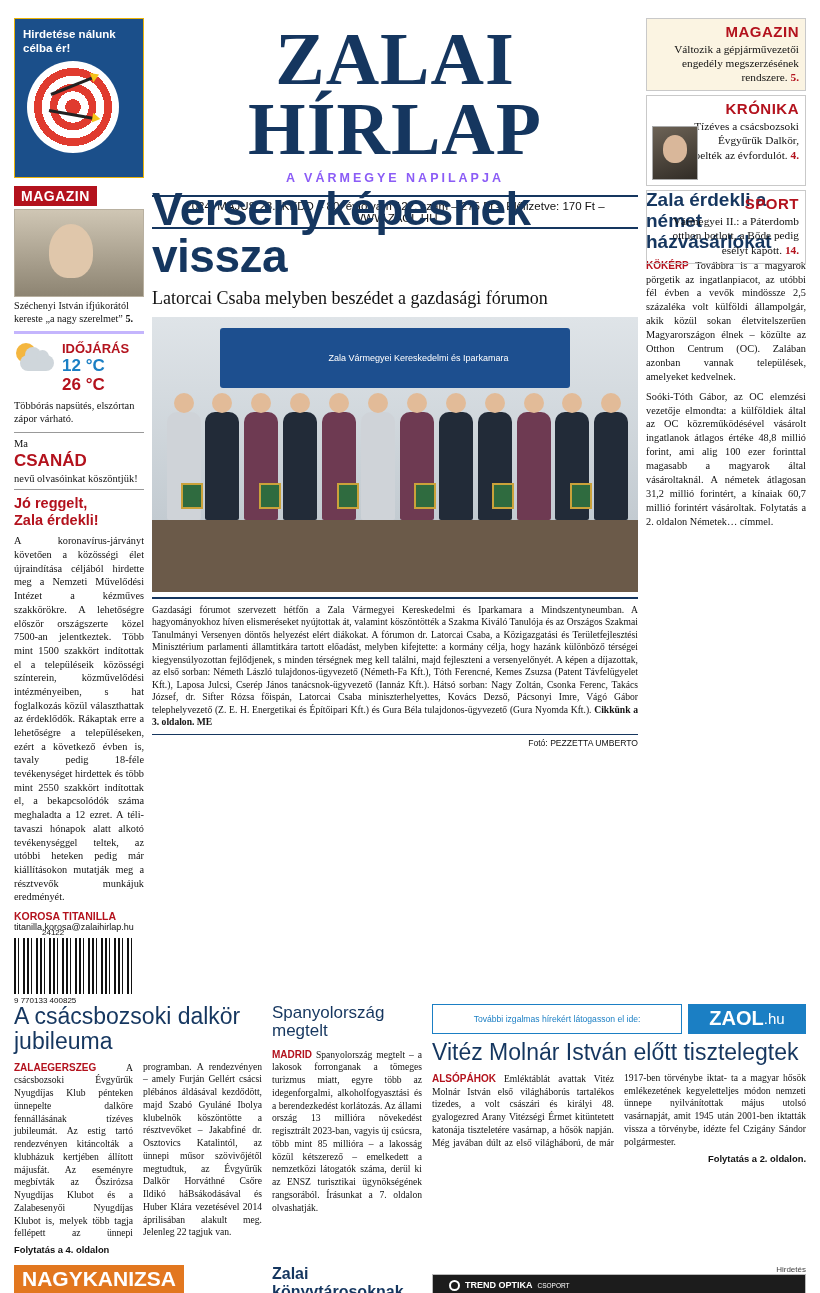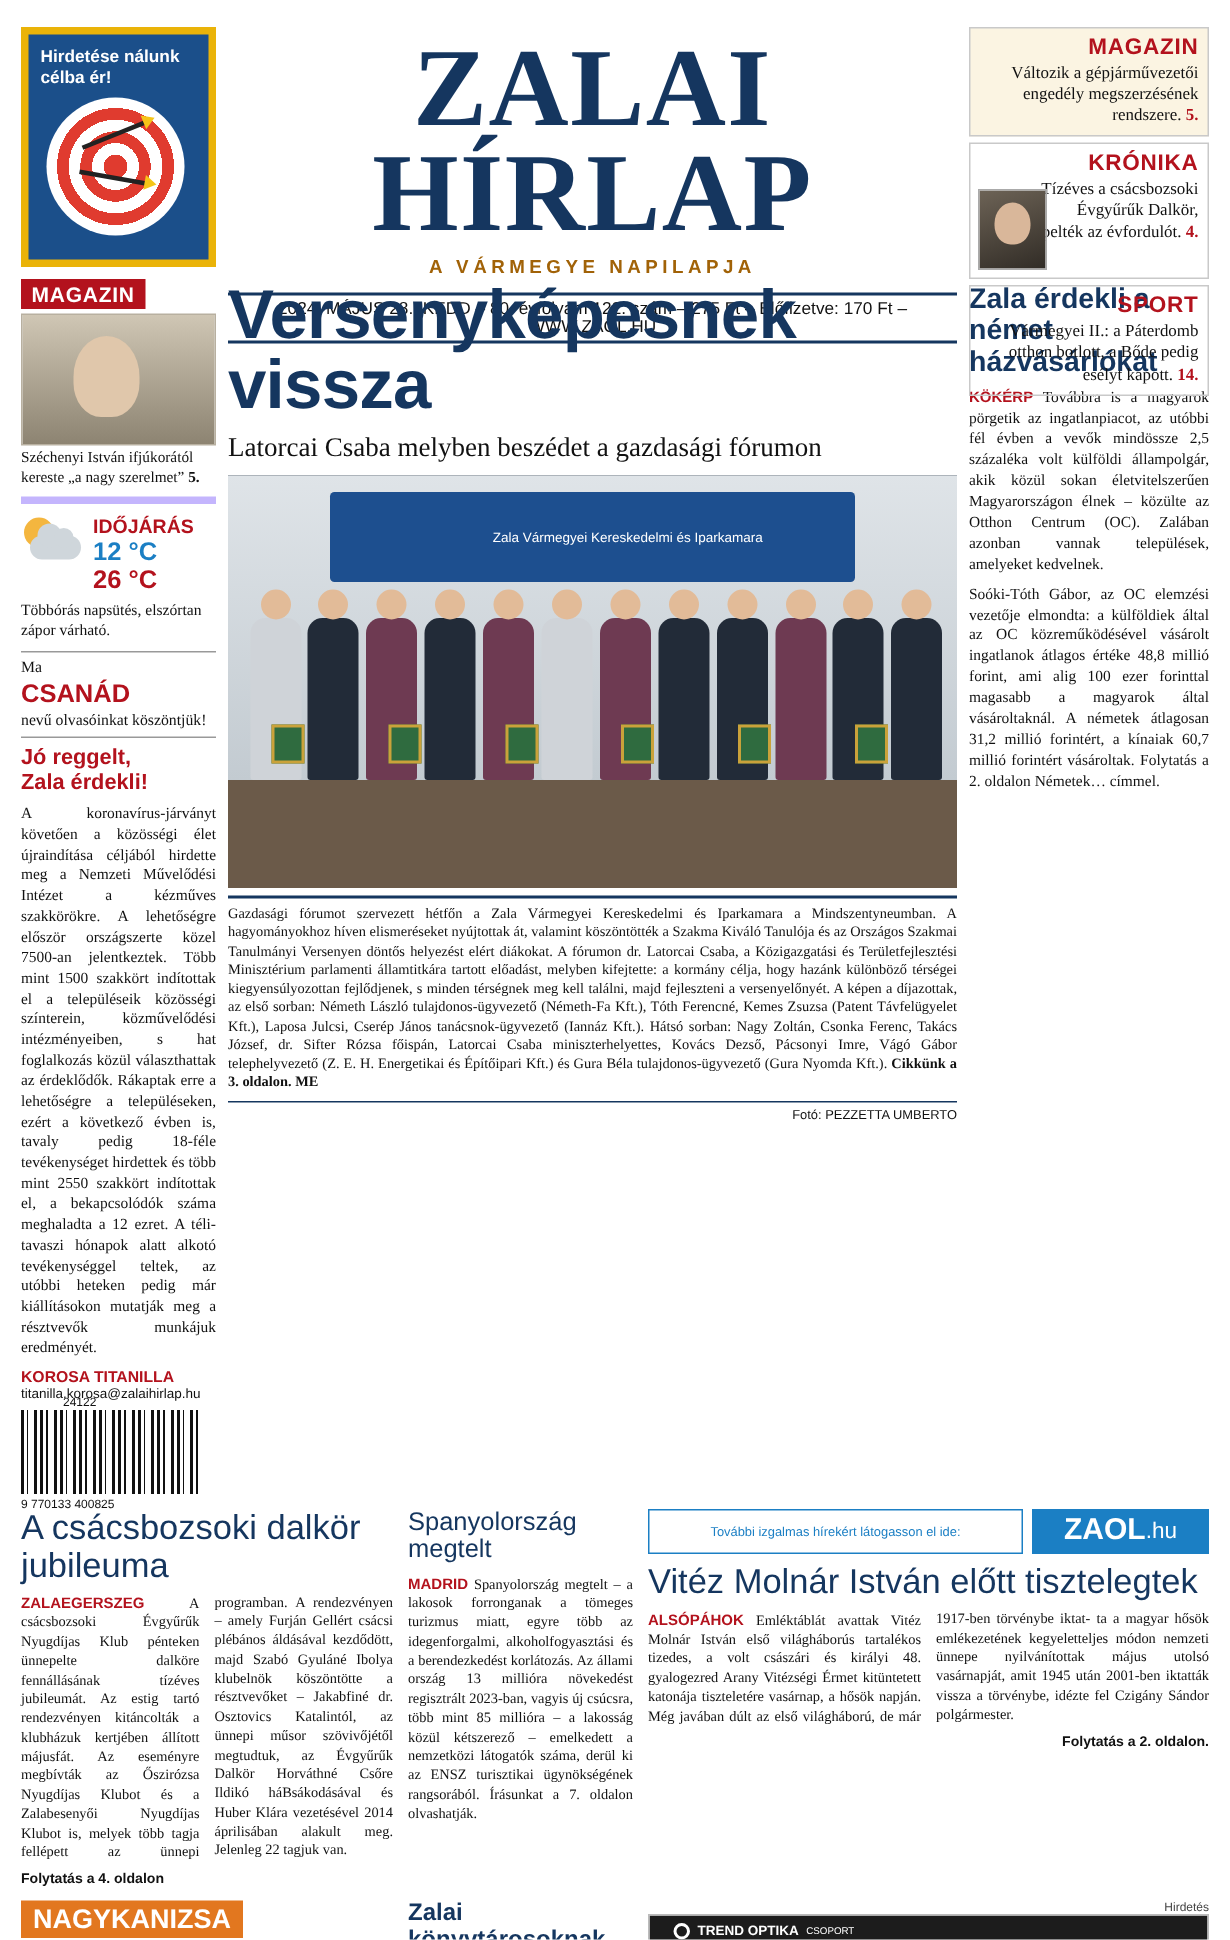--- a/index.html
+++ b/index.html
@@ -11,21 +11,21 @@
     color: #111;
     position: relative;
     overflow: hidden;
   }
   .page { width:820px; height:1293px; position:relative; padding: 18px 14px 10px 14px; }
 
   
   .masthead { display:flex; gap:8px; align-items:stretch; height:160px; }
   .ad-box {
     width:130px; background:#1b4f8a; color:#fff; position:relative; overflow:hidden;
-    border:5px solid #eab308;
+    border:1px solid #eab308;
   }
   .ad-box .adtxt {
     font-family:"Liberation Sans", sans-serif; font-weight:bold; font-size:11.5px;
     line-height:1.25; padding:8px 6px 0 8px; color:#fff;
   }
   .target {
     position:absolute; left:12px; top:42px; width:92px; height:92px; border-radius:50%;
     background:
       radial-gradient(circle at 50% 50%, #e03b2f 0 12%, #ffffff 12% 24%, #e03b2f 24% 36%, #ffffff 36% 48%, #e03b2f 48% 60%, #ffffff 60% 72%, #1b4f8a 72% 100%);
   }
@@ -35,21 +35,21 @@
   .d2 { left:34px; top:90px; transform: rotate(10deg); }
 
   .title-block { flex:1; text-align:center; padding-top:6px; }
   .ZH {
     font-family:"Liberation Serif", serif; font-weight:bold; font-size:74px; line-height:0.95;
     letter-spacing:1px; color:#15365f;
   }
   .ZH .hir { color:#15365f; }
   .subtitle {
     font-family:"Liberation Sans", sans-serif; font-weight:bold; letter-spacing:3px;
-    font-size:12.5px; color:#a16207; margin-top:6px;
+    font-size:12.5px; color:#8b5cf6; margin-top:6px;
   }
   .issueline {
     border-top:2px solid #15365f; border-bottom:2px solid #15365f; margin-top:10px;
     font-size:11.5px; font-family:"Liberation Sans", sans-serif; padding:3px 0; color:#111;
   }
 
   
   .right-col { width:160px; display:flex; flex-direction:column; gap:4px; }
   .teaser { border:1px solid #c9c9c9; padding:4px 6px 6px 6px; text-align:right; position:relative; }
   .teaser.magazin { background:#fbf4e2; }
@@ -71,21 +71,21 @@
   .col-mid { flex:1; }
   .col-right { width:160px; }
 
   
   .mag-label {
     background:#b3121d; color:#fff; font-family:"Liberation Sans", sans-serif; font-weight:bold;
     font-size:14px; padding:2px 7px; display:inline-block; letter-spacing:0.5px;
   }
   .mag-img { width:100%; height:88px; background:linear-gradient(#cfc6b4,#8d8472); border:1px solid #b8b0a0; margin-top:3px; position:relative;}
   .mag-img:after{content:''; position:absolute; left:34px; top:14px; width:44px;height:54px;border-radius:50% 50% 42% 42%; background:#e0c7ab;}
-  .mag-cap { font-size:10.2px; line-height:1.25; margin-top:3px; border-bottom:5px solid #c4b5fd; padding-bottom:5px;}
+  .mag-cap { font-size:10.2px; line-height:1.25; margin-top:3px; border-bottom:3px solid #c4b5fd; padding-bottom:5px;}
   .mag-cap .pg{ font-weight:bold; }
 
   .weather { display:flex; gap:6px; align-items:flex-start; padding-top:7px;}
   .wicon { width:42px; height:40px; position:relative; flex:none; }
   .wsun { position:absolute; left:2px; top:2px; width:20px; height:20px; border-radius:50%; background:#f4b63f; }
   .wcloud { position:absolute; left:6px; top:14px; width:34px; height:16px; background:#cfd6db; border-radius:10px; }
   .wcloud:before{content:'';position:absolute;left:5px;top:-8px;width:16px;height:16px;border-radius:50%;background:#cfd6db;}
   .wcloud:after{content:'';position:absolute;left:16px;top:-5px;width:13px;height:13px;border-radius:50%;background:#cfd6db;}
   .wlabel { font-family:"Liberation Sans", sans-serif; font-weight:bold; color:#b3121d; font-size:13px; }
   .wtemp { font-family:"Liberation Sans", sans-serif; font-weight:bold; color:#1b7fc4; font-size:17px; line-height:1.15;}
@@ -141,21 +141,21 @@
   .cont { font-family:"Liberation Sans", sans-serif; font-weight:bold; font-size:9.4px; margin-top:4px; }
   .zaol-bar { display:flex; align-items:stretch; gap:6px; height:30px; margin-bottom:6px;}
   .zaol-left { flex:1; border:1px solid #1b7fc4; color:#1b7fc4; font-family:"Liberation Sans",sans-serif;
       font-size:8.6px; display:flex; align-items:center; justify-content:center; text-align:center; line-height:1.2; padding:0 4px;}
   .zaol-right { width:118px; background:#1b7fc4; color:#fff; font-family:"Liberation Sans",sans-serif; font-weight:bold;
       font-size:20px; display:flex; align-items:center; justify-content:center; }
   .zaol-right .dot { font-weight:normal; font-size:15px; }
 
   
   .bottom { display:flex; gap:10px; margin-top:10px; }
-  .nk-label { background:#e2771f; color:#fff; font-family:"Liberation Sans",sans-serif; font-weight:bold; font-size:18px; padding:2px 8px; display:inline-block;}
+  .nk-label { background:#e2771f; color:#fff; font-family:"Liberation Sans",sans-serif; font-weight:bold; font-size:21px; padding:2px 8px; display:inline-block;}
   .nk-title { font-family:"Liberation Sans",sans-serif; font-weight:bold; color:#15365f; font-size:16px; display:inline-block; margin-left:8px;}
   .nk-img { width:100%; height:255px; margin-top:4px; background:linear-gradient(#96b27a,#5e7b4a); position:relative; overflow:hidden;}
   .nk-img .sky{ position:absolute; inset:0 0 55% 0; background:linear-gradient(#cfe0ee,#9dbcd6);}
   .hirdetes-lbl { font-size:8px; text-align:right; color:#444; font-family:"Liberation Sans",sans-serif; }
   .ad2 { width:100%; height:283px; border:1px solid #bbb; position:relative; overflow:hidden; background:#fff;}
   .ad2-top { background:#1c1c1c; color:#fff; height:20px; font-family:"Liberation Sans",sans-serif; font-size:9px; display:flex; align-items:center; gap:5px; padding:0 16px;}
 </style>
 </head>
 <body>
 

